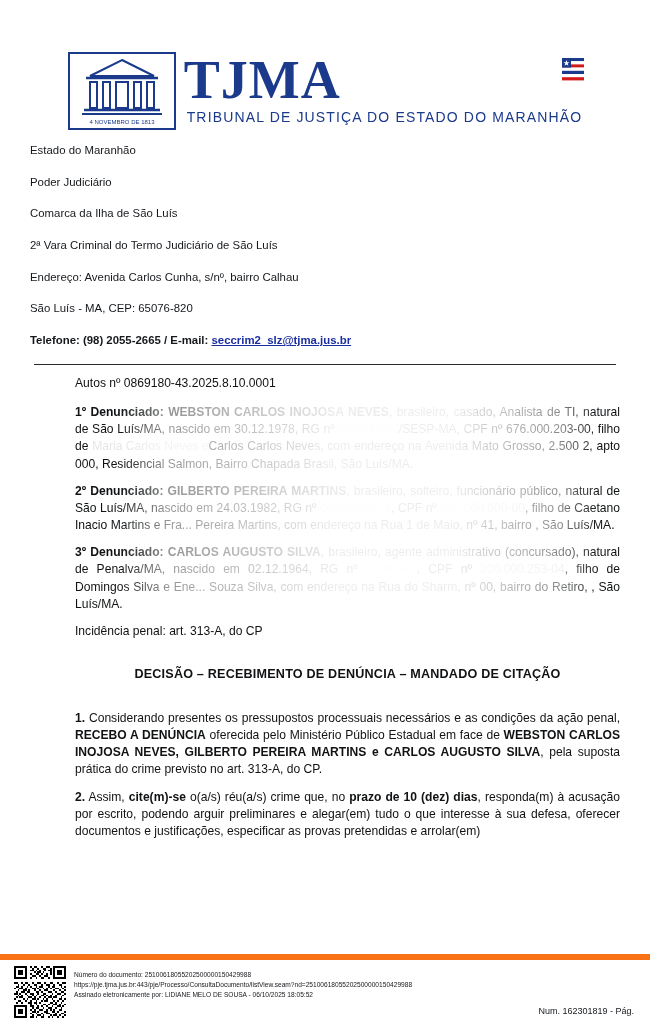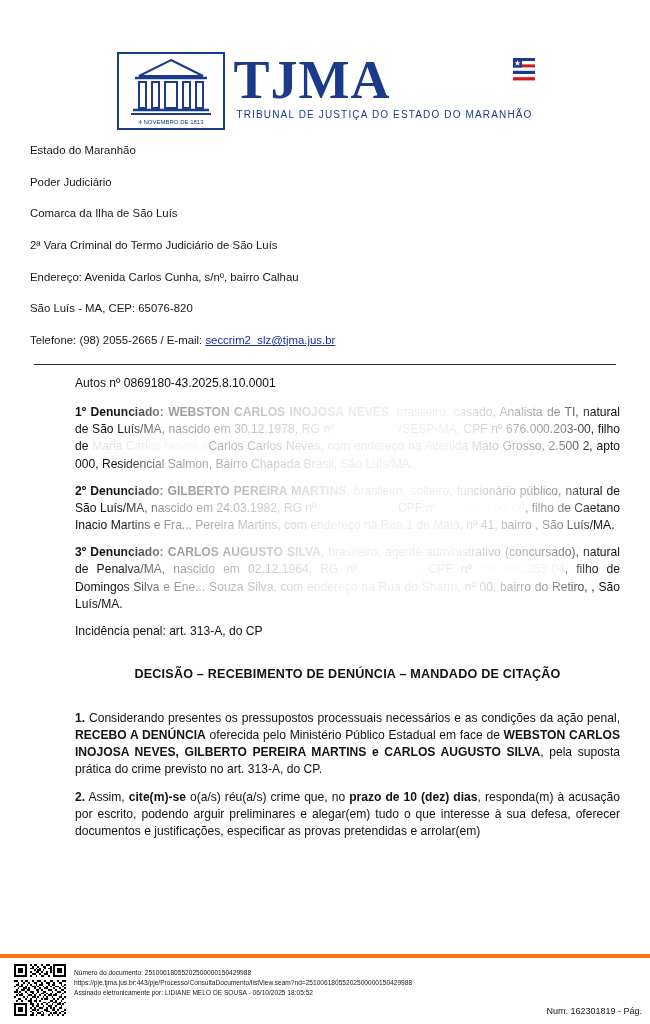--- a/index.html
+++ b/index.html
@@ -49,21 +49,21 @@
   .tjma-text {
     font-family: "Liberation Serif", serif;
     font-size: 54px;
     font-weight: bold;
     color: #1b3a8c;
     letter-spacing: 1px;
     line-height: 0.98;
   }
   .tjma-sub {
     font-family: "Liberation Sans", sans-serif;
-    font-size: 10px;
+    font-size: 14px;
     color: #1b3a8c;
     letter-spacing: 1.15px;
     margin-top: 2px;
     margin-left: 3px;
   }
   .flag-stripes {
     position: absolute;
     right: -2px;
     top: 4px;
     width: 22px;
@@ -73,21 +73,21 @@
   
   .head-lines {
     text-align: left;
     font-size: 11.4px;
     color: #15181c;
     line-height: 1.2;
   }
   .head-lines div {
     margin: 0 0 18px 0;
   }
-  .head-lines div:last-child { margin-bottom: 16px; }
+  .head-lines div:last-child { margin-bottom: 16px; font-weight: bold; }
   .mail-link {
     color: #1b2ea0;
     text-decoration: underline;
   }
 
   .hr {
     border: none;
     border-top: 1.6px solid #2b2b2b;
     margin: 16px 4px 10px 4px;
   }
@@ -158,23 +158,23 @@
   .item { margin-bottom: 12px; }
   .item:first-letter {}
 
   
   .footer {
     position: absolute;
     left: 0;
     right: 0;
     bottom: 0;
     height: 70px;
-    border-top: 4px solid #f97316;
+    border-top: 6px solid #f97316;
     box-sizing: border-box;
-    padding: 6px 8px 0 14px;
+    padding: 6px 16px 0 14px;
     display: flex;
     align-items: flex-start;
     background: #ffffff;
   }
   .qr {
     width: 52px;
     height: 52px;
     flex: none;
     margin-right: 8px;
   }

